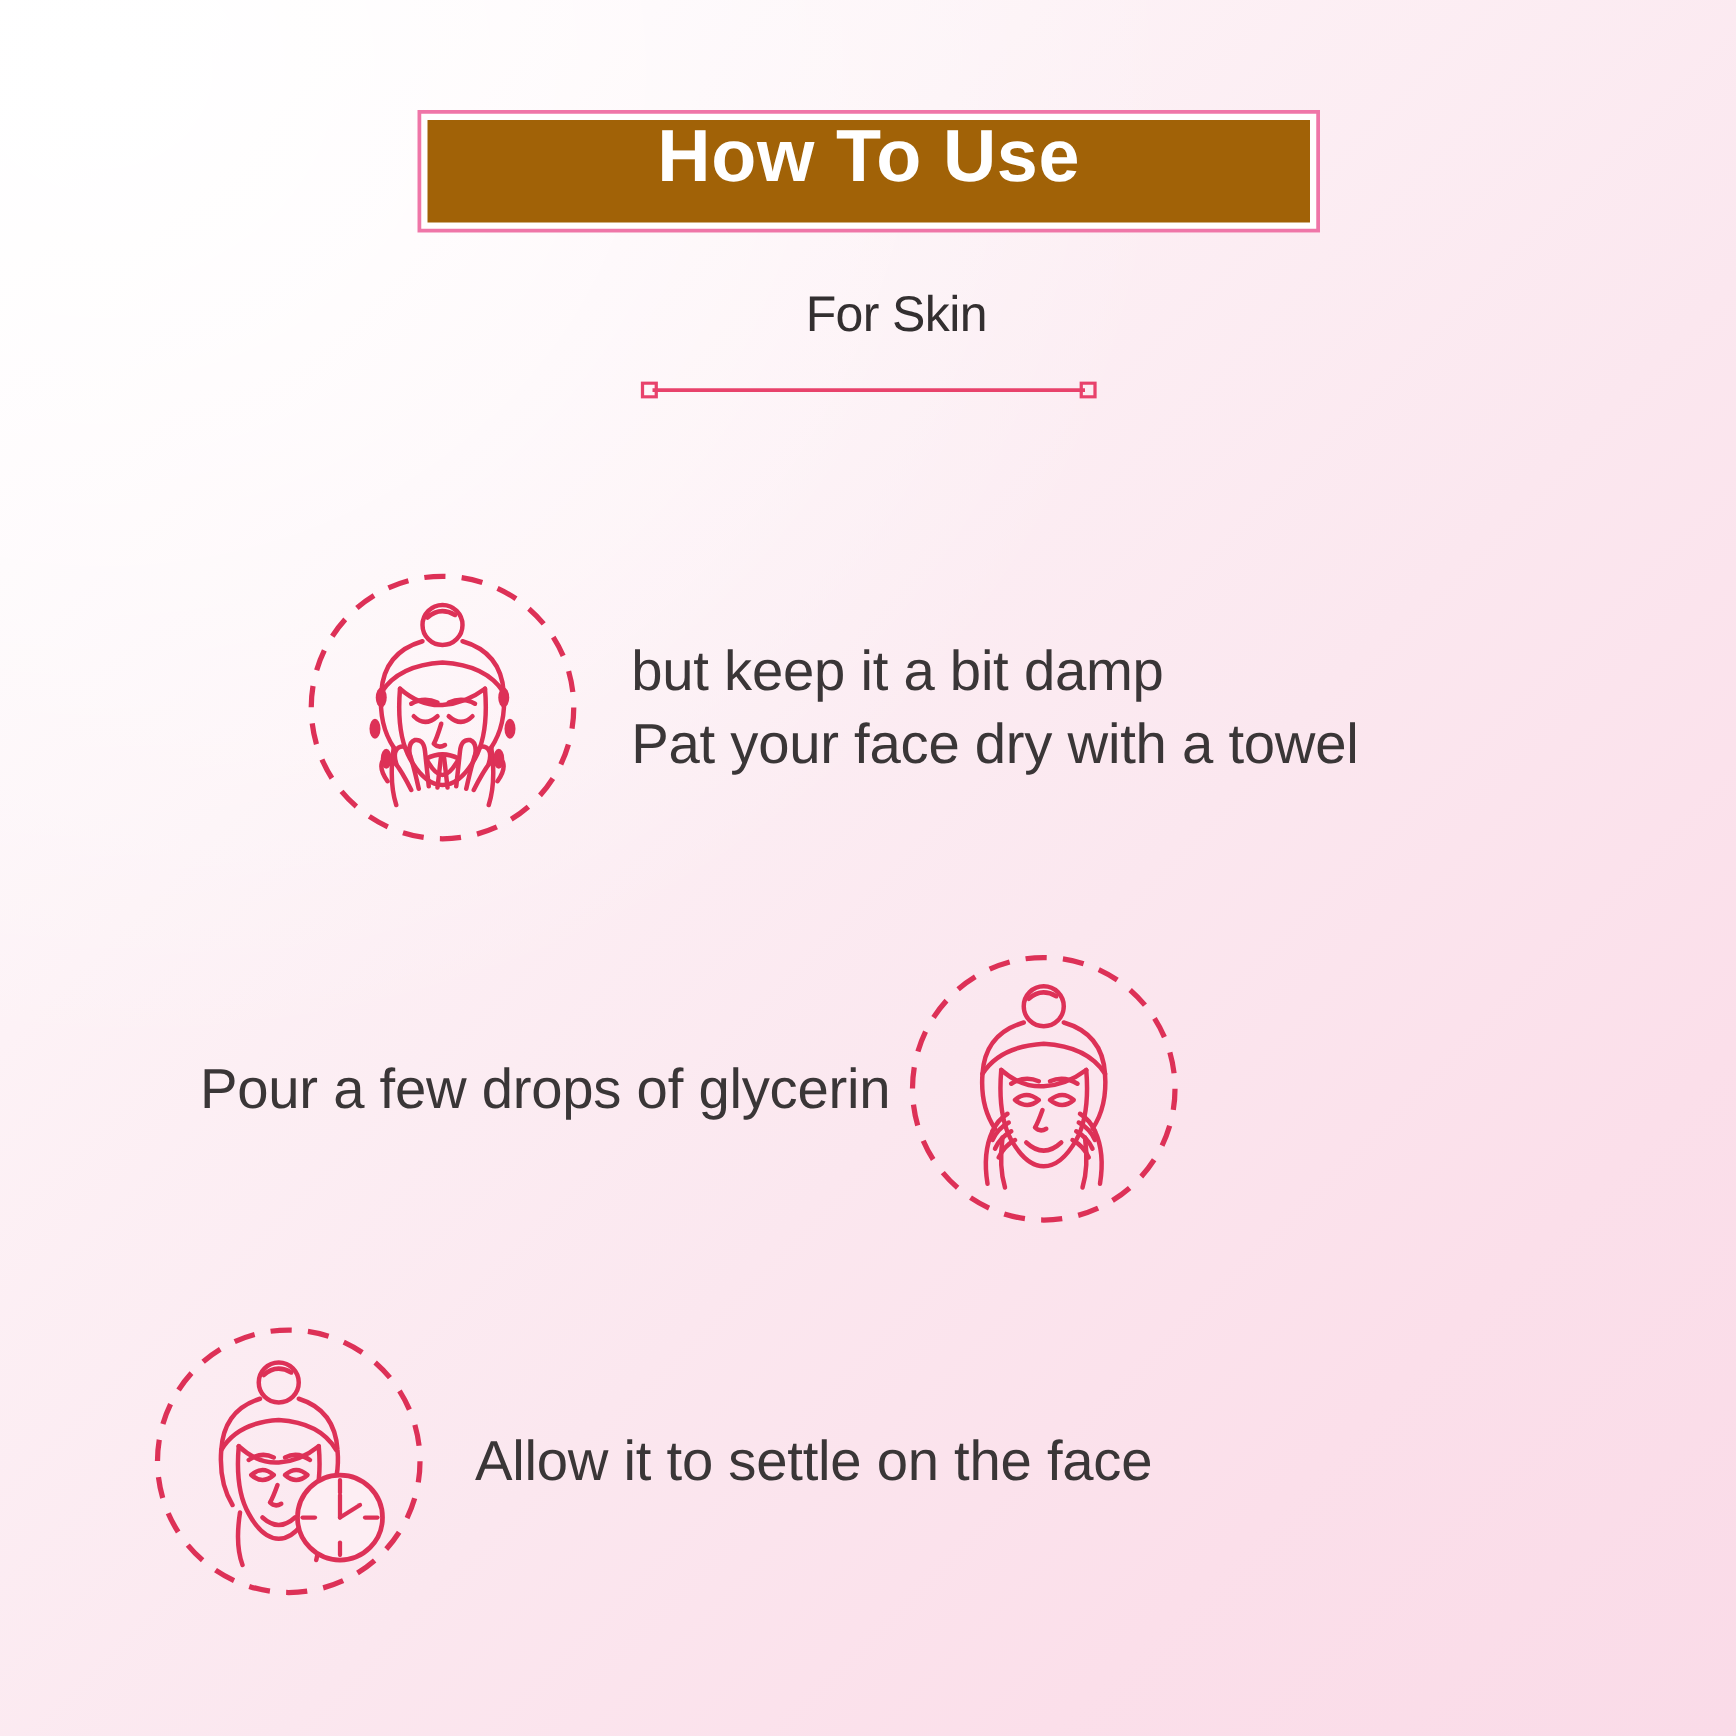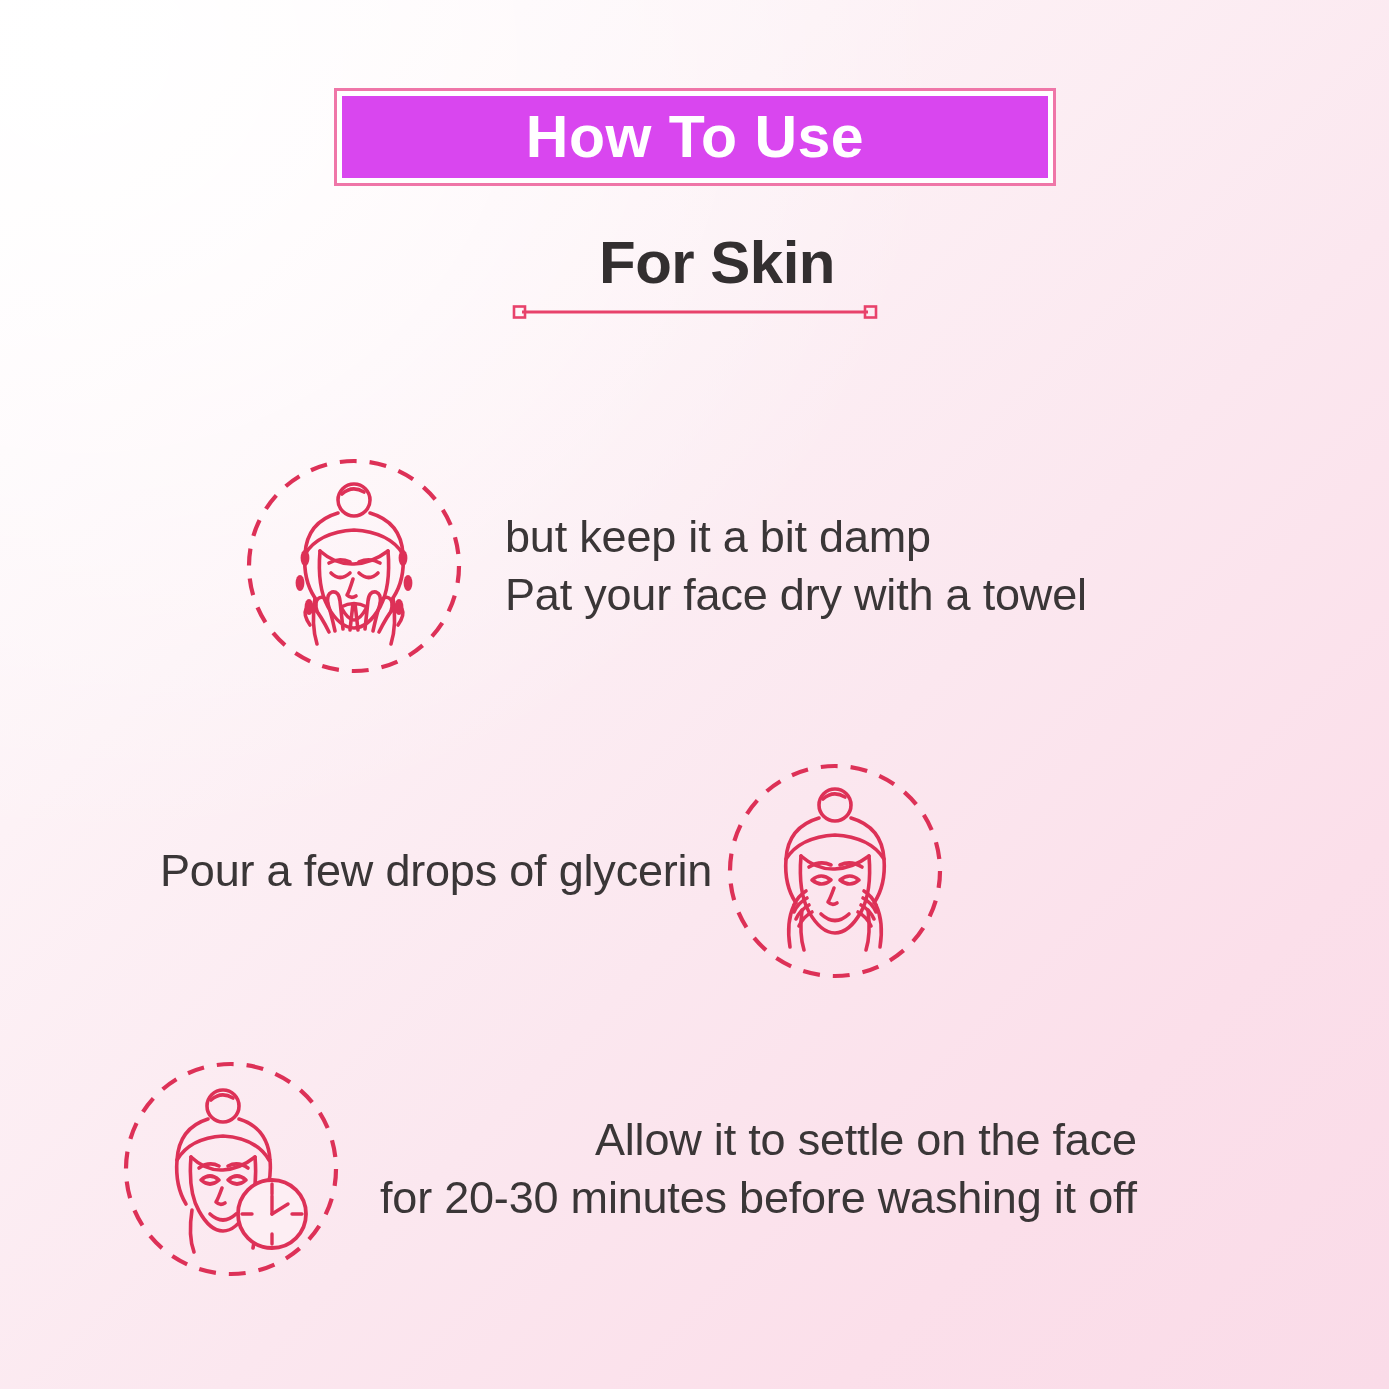--- a/index.html
+++ b/index.html
@@ -31,23 +31,22 @@
     width: 722px;
     height: 98px;
     box-sizing: border-box;
     border: 3px solid #ef76a8;
     background: #ffffff;
     padding: 5px;
   }
   .banner-fill {
     width: 100%;
     height: 100%;
-    background: #d946ef;
+    background: #a16207;
     display: flex;
-    align-items: center;
     justify-content: center;
   }
   .banner-title {
     color: #ffffff;
     font-size: 59px;
     font-weight: bold;
     letter-spacing: 0.5px;
     line-height: 1;
     white-space: nowrap;
   }
@@ -55,22 +54,22 @@
   
   .subtitle-wrap {
     position: absolute;
     left: 0;
     top: 232px;
     width: 1389px;
     text-align: center;
   }
   .subtitle {
     color: #332f30;
-    font-size: 60px;
-    font-weight: bold;
+    font-size: 40px;
+    font-weight: normal;
     line-height: 1.02;
     letter-spacing: -0.5px;
     padding-left: 45px;
   }
   .underline {
     position: absolute;
     left: 512px;
     top: 305px;
     width: 366px;
     height: 14px;
@@ -259,17 +258,16 @@
         <line x1="152" y1="126" x2="152" y2="136"></line>
         <line x1="152" y1="176" x2="152" y2="186"></line>
         <line x1="122" y1="156" x2="132" y2="156"></line>
         <line x1="172" y1="156" x2="182" y2="156"></line>
         <line x1="152" y1="156" x2="152" y2="138"></line>
         <line x1="152" y1="156" x2="168" y2="146"></line>
       </g>
     </svg>
     <div class="step-text">
       <span class="tline">Allow it to settle on the face</span>
-      <span class="tline">for 20-30 minutes before washing it off</span>
     </div>
   </div>
 
 </div>
 
 </body></html>

